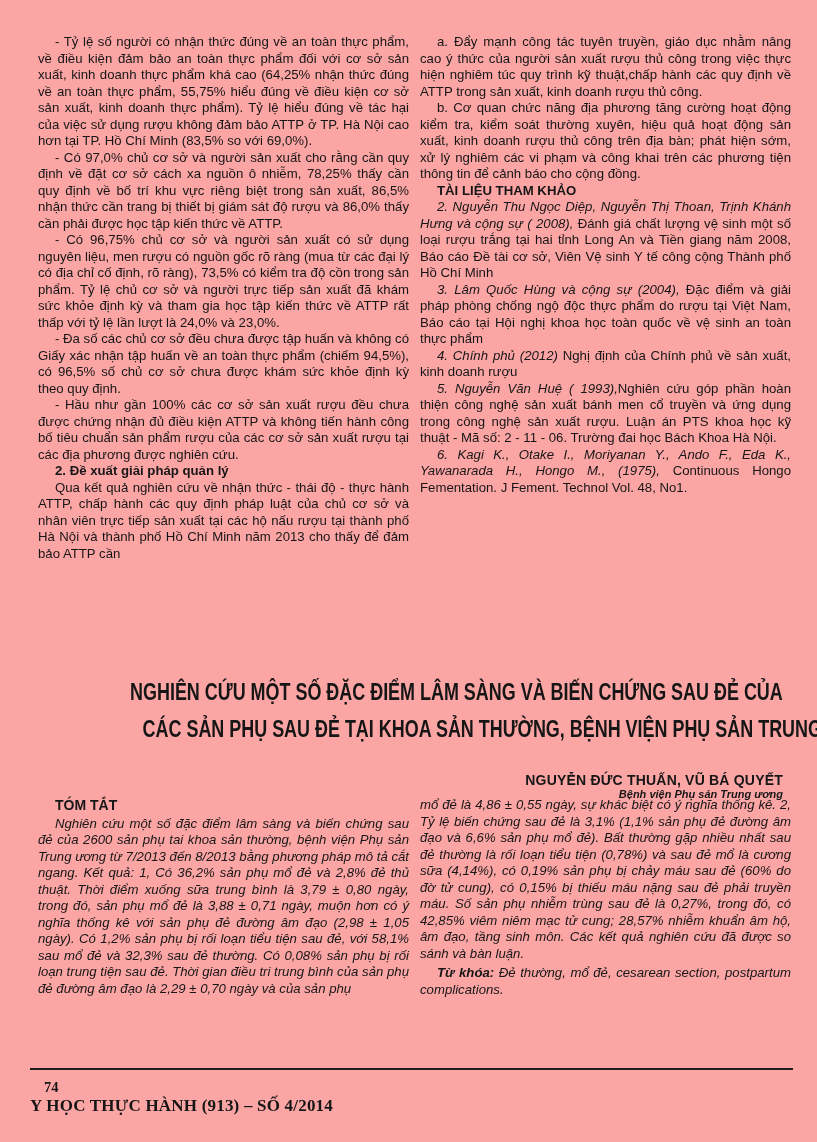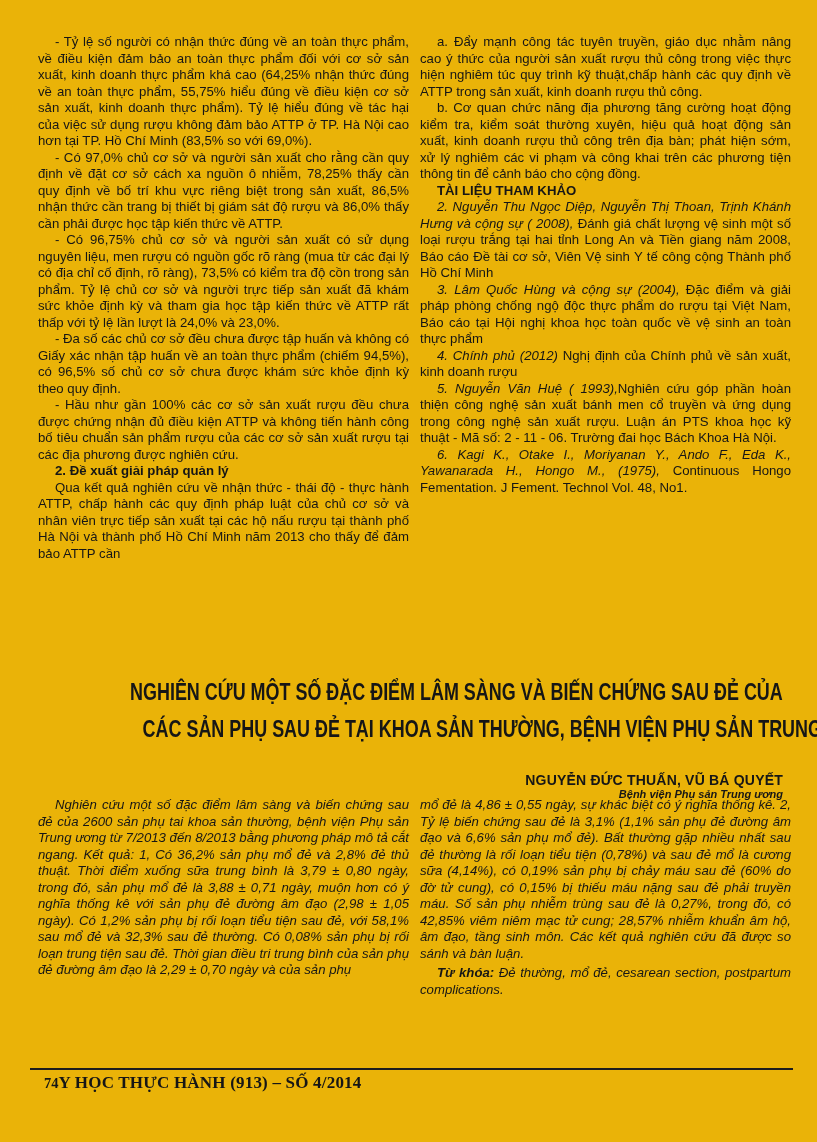--- a/index.html
+++ b/index.html
@@ -1,18 +1,18 @@
 <!DOCTYPE html>
 <html><head>
 <meta charset="utf-8">
 <style>
   html,body { margin:0; padding:0; background:#e8e8e6; }
   .page {
     position:relative; width:817px; height:1142px; margin:0 auto;
-    background:#eab308; color:#161616;
+    background:#fca5a5; color:#161616;
     font-family:"Liberation Sans", sans-serif;
     overflow:hidden;
   }
   .cols { position:absolute; display:flex; gap:11px; }
   .col  { width:371px; }
 
   .top-section { left:38px; top:34px; width:753px; height:638px; overflow:hidden; }
 
   p {
     margin:0; text-align:justify; text-indent:17px;
@@ -31,21 +31,21 @@
   .authors { margin-top:24px; text-align:right; font-weight:bold; font-size:14px; padding-right:8px; letter-spacing:0.2px; }
   .affil   { text-align:right; font-weight:bold; font-style:italic; font-size:11px; padding-right:8px; }
 
   .abstract-section { left:38px; top:797px; width:753px; }
   .abstract-head { font-weight:bold; font-size:14px; text-indent:17px; margin-bottom:2px; }
   .kw { margin-top:3px; }
   .kw .kw-label { font-weight:bold; font-style:italic; }
 
   .footer { position:absolute; left:30px; right:24px; top:1068px; border-top:2.5px solid #1d1d1d; }
   .footer-row { display:flex; align-items:baseline;
-                font-family:"Liberation Serif", serif; margin-top:3px; }
+                font-family:"Liberation Serif", serif; margin-top:9px;flex-direction:column; }
   .pageno  { font-weight:bold; font-size:14.5px; padding-left:14px; }
   .journal { font-weight:bold; font-size:17px; letter-spacing:0.2px; }
 </style>
 </head>
 <body>
 
 <div class="page">
 
   <div class="cols top-section">
     <div class="col">
@@ -73,20 +73,21 @@
 
   <div class="title-block">
     <div class="title-line"><span>NGHIÊN CỨU MỘT SỐ ĐẶC ĐIỂM LÂM SÀNG VÀ BIẾN CHỨNG SAU ĐẺ CỦA</span></div>
     <div class="title-line"><span>CÁC SẢN PHỤ SAU ĐẺ TẠI KHOA SẢN THƯỜNG, BỆNH VIỆN PHỤ SẢN TRUNG ƯƠNG</span></div>
     <div class="authors">NGUYỄN ĐỨC THUẤN, VŨ BÁ QUYẾT</div>
     <div class="affil">Bệnh viện Phụ sản Trung ương</div>
   </div>
 
   <div class="cols abstract-section">
     <div class="col">
+      <p class="abstract-head noind">TÓM TẮT</p>
       <p class="it">Nghiên cứu  một số đặc điểm lâm sàng và biến chứng sau đẻ của 2600 sản phụ tai khoa sản thường, bệnh viện Phụ sản Trung ương từ 7/2013 đến 8/2013 bằng phương pháp mô tả cắt ngang. Kết quả: 1, Có 36,2% sản phụ mổ đẻ và 2,8% đẻ thủ thuật. Thời điểm xuống sữa trung bình là 3,79 ± 0,80 ngày, trong đó, sản phụ mổ đẻ là 3,88 ± 0,71 ngày, muộn hơn có ý nghĩa thống kê với sản phụ đẻ đường âm đạo (2,98 ± 1,05 ngày). Có 1,2% sản phụ bị rối loạn tiểu tiện sau đẻ,  với 58,1% sau mổ đẻ và 32,3% sau đẻ thường. Có 0,08% sản phụ bị rối loạn trung tiện sau đẻ. Thời gian điều tri trung bình của sản phụ đẻ đường âm đạo là 2,29 ± 0,70 ngày và của sản phụ</p>
     </div>
     <div class="col">
       <p class="it noind">mổ đẻ là 4,86 ± 0,55 ngày, sự khác biệt có ý nghĩa thống kê. 2, Tỷ lệ biến chứng sau đẻ là 3,1% (1,1% sản phụ đẻ đường âm đạo và 6,6% sản phụ mổ đẻ). Bất thường gặp nhiều nhất sau đẻ thường là rối loạn tiểu tiện (0,78%) và sau đẻ mổ là  cương sữa (4,14%), có 0,19% sản phụ bị chảy máu sau đẻ (60% do đờ tử cung), có 0,15% bị thiếu máu nặng sau đẻ phải truyền máu. Số sản phụ nhiễm trùng sau đẻ là 0,27%, trong đó, có 42,85% viêm niêm mạc tử cung; 28,57% nhiễm khuẩn âm hộ, âm đạo, tầng sinh môn. Các kết quả nghiên cứu đã được so sánh và bàn luận.</p>
       <p class="it kw"><span class="kw-label">Từ khóa:</span><span> Đẻ thường, mổ đẻ, cesarean section, postpartum complications.</span></p>
     </div>
   </div>
 
   <div class="footer">
     <div class="footer-row">

